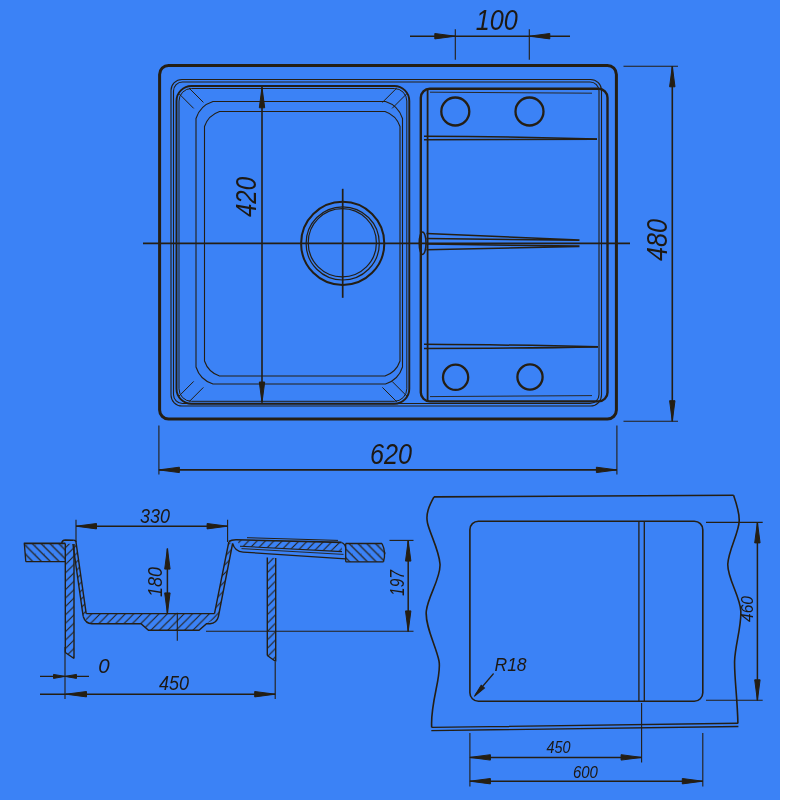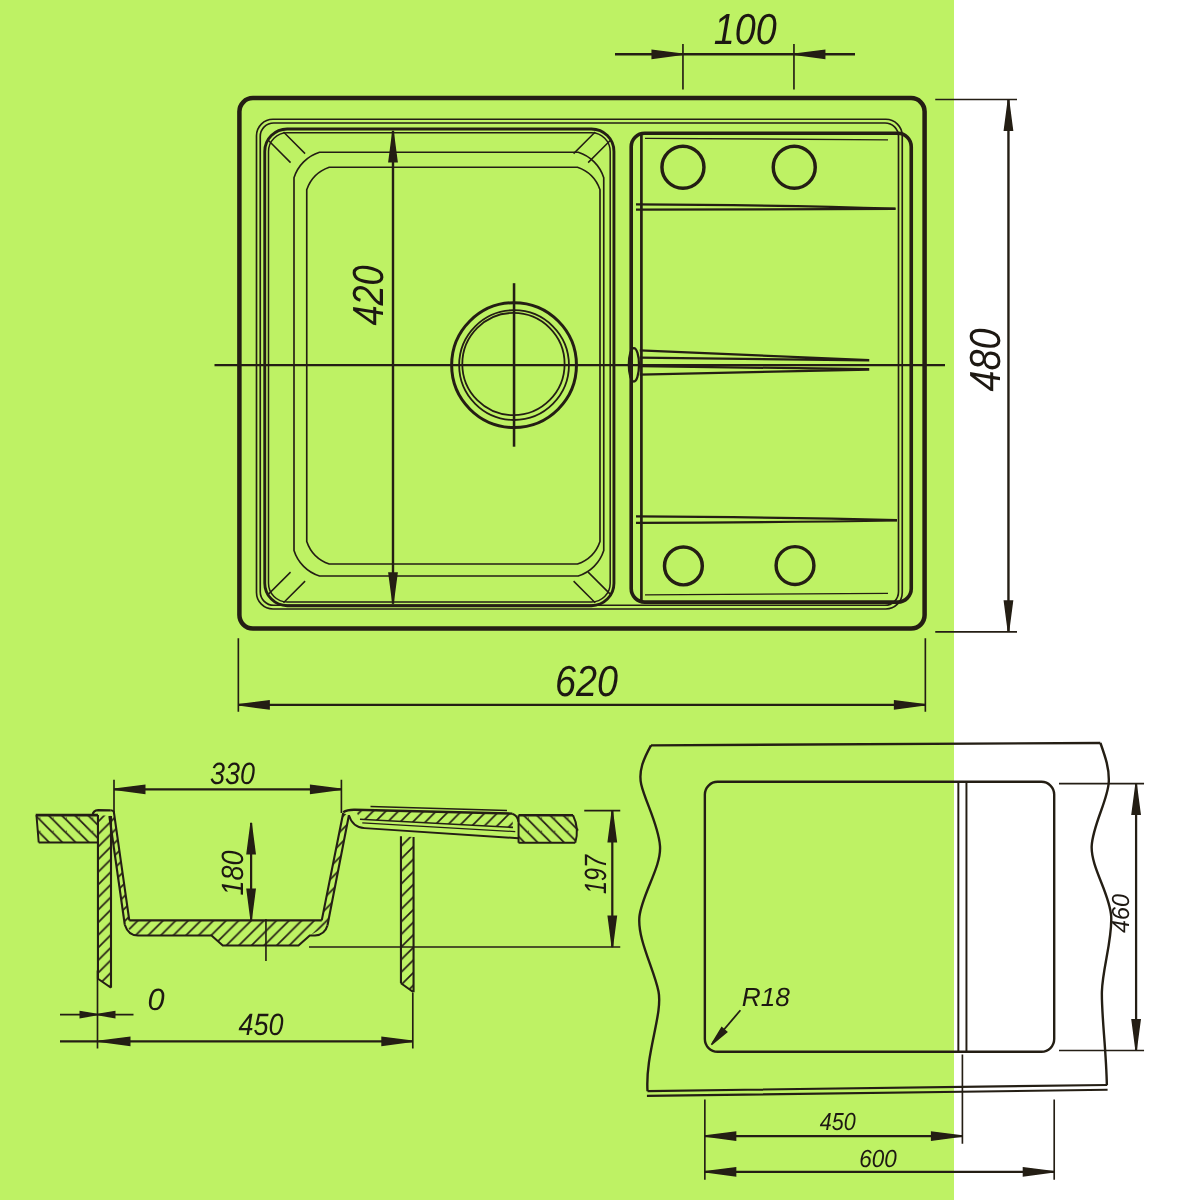--- a/index.html
+++ b/index.html
@@ -1,16 +1,16 @@
 <!DOCTYPE html>
 <html><head>
 <meta charset="utf-8">
 <style>
 html,body{margin:0;padding:0;background:#ffffff;}
-#page{position:relative;width:636px;height:800px;background:#bef264;font-family:"Liberation Sans", sans-serif;transform:translateZ(0);}
+#page{position:relative;width:780px;height:800px;background:#3b82f6;font-family:"Liberation Sans", sans-serif;transform:translateZ(0);}
 svg{position:absolute;left:0;top:0;filter:blur(0px);}
 text{font-family:"Liberation Sans", sans-serif;font-style:italic;fill:#1d1812;}
 </style>
 </head>
 <body>
 <div id="page">
 <svg width="800" height="800" viewBox="0 0 800 800">
 <defs>
 <path id="ar" d="M0,0 L-20.5,2.7 L-20.5,-2.7 Z" fill="#241e14"></path>
 <path id="ars" d="M0,0 L-13,2.2 L-13,-2.2 Z" fill="#241e14"></path>

